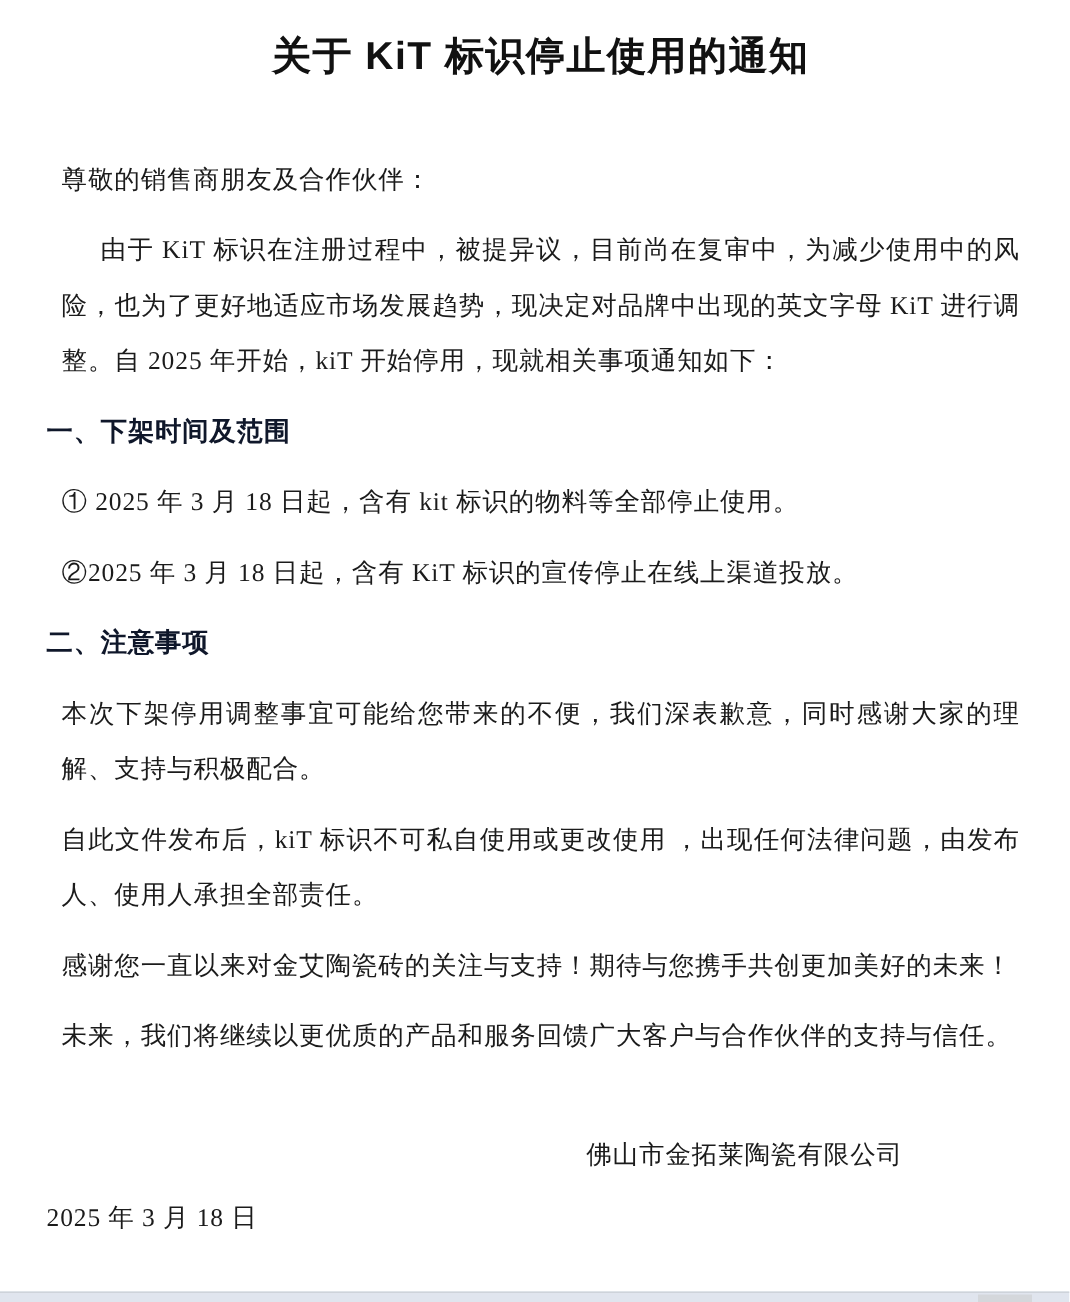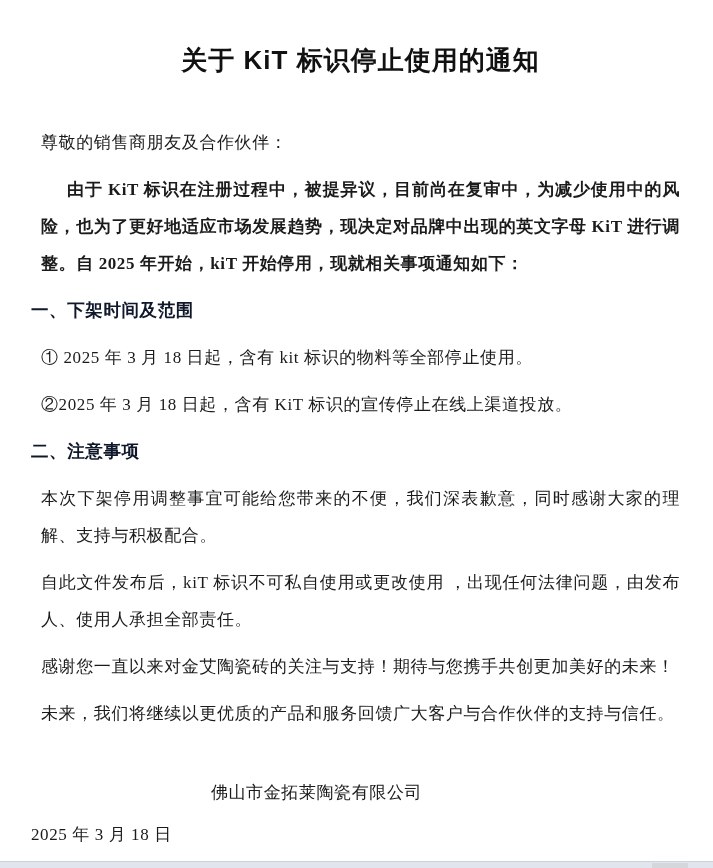--- a/index.html
+++ b/index.html
@@ -13,21 +13,21 @@
   .viewport {
     position: relative;
     width: 713px;
     height: 868px;
     background: #ffffff;
   }
   .page {
     box-sizing: border-box;
     width: 713px;
     height: 861px;
-    padding: 42px 23px 0 31px;
+    padding: 19px 23px 0 31px;
     font-family: "Liberation Serif", serif;
     color: #1b1b1b;
     font-size: 17px;
   }
   .doc-title {
     margin: 0 0 46px 0;
     text-align: center;
     font-family: "Liberation Sans", sans-serif;
     font-weight: bold;
     font-size: 26px;
@@ -39,39 +39,38 @@
     margin: 10px;
     line-height: 37px;
     letter-spacing: 0.6px;
     text-align: justify;
   }
   .greeting {
     margin-bottom: 3px;
   }
   .first-indent {
     text-indent: 26px;
-    font-weight: bold;
   }
   .sec-heading {
     margin: 0;
     font-family: "Liberation Sans", sans-serif;
     font-weight: bold;
     font-size: 17.5px;
     line-height: 37px;
     letter-spacing: 0.6px;
     color: #0f172a;
   }
   .signature {
     margin-top: 40px;
   }
   .sig-company {
     margin: 0;
     line-height: 42px;
     letter-spacing: 0.6px;
-    text-align: center;
+    text-align: right;
     padding-right: 88px;
   }
   .sig-date {
     margin: 0;
     line-height: 42px;
     letter-spacing: 0.6px;
     text-align: left;
     padding-right: 121px;
   }
   .bottom-bar {

